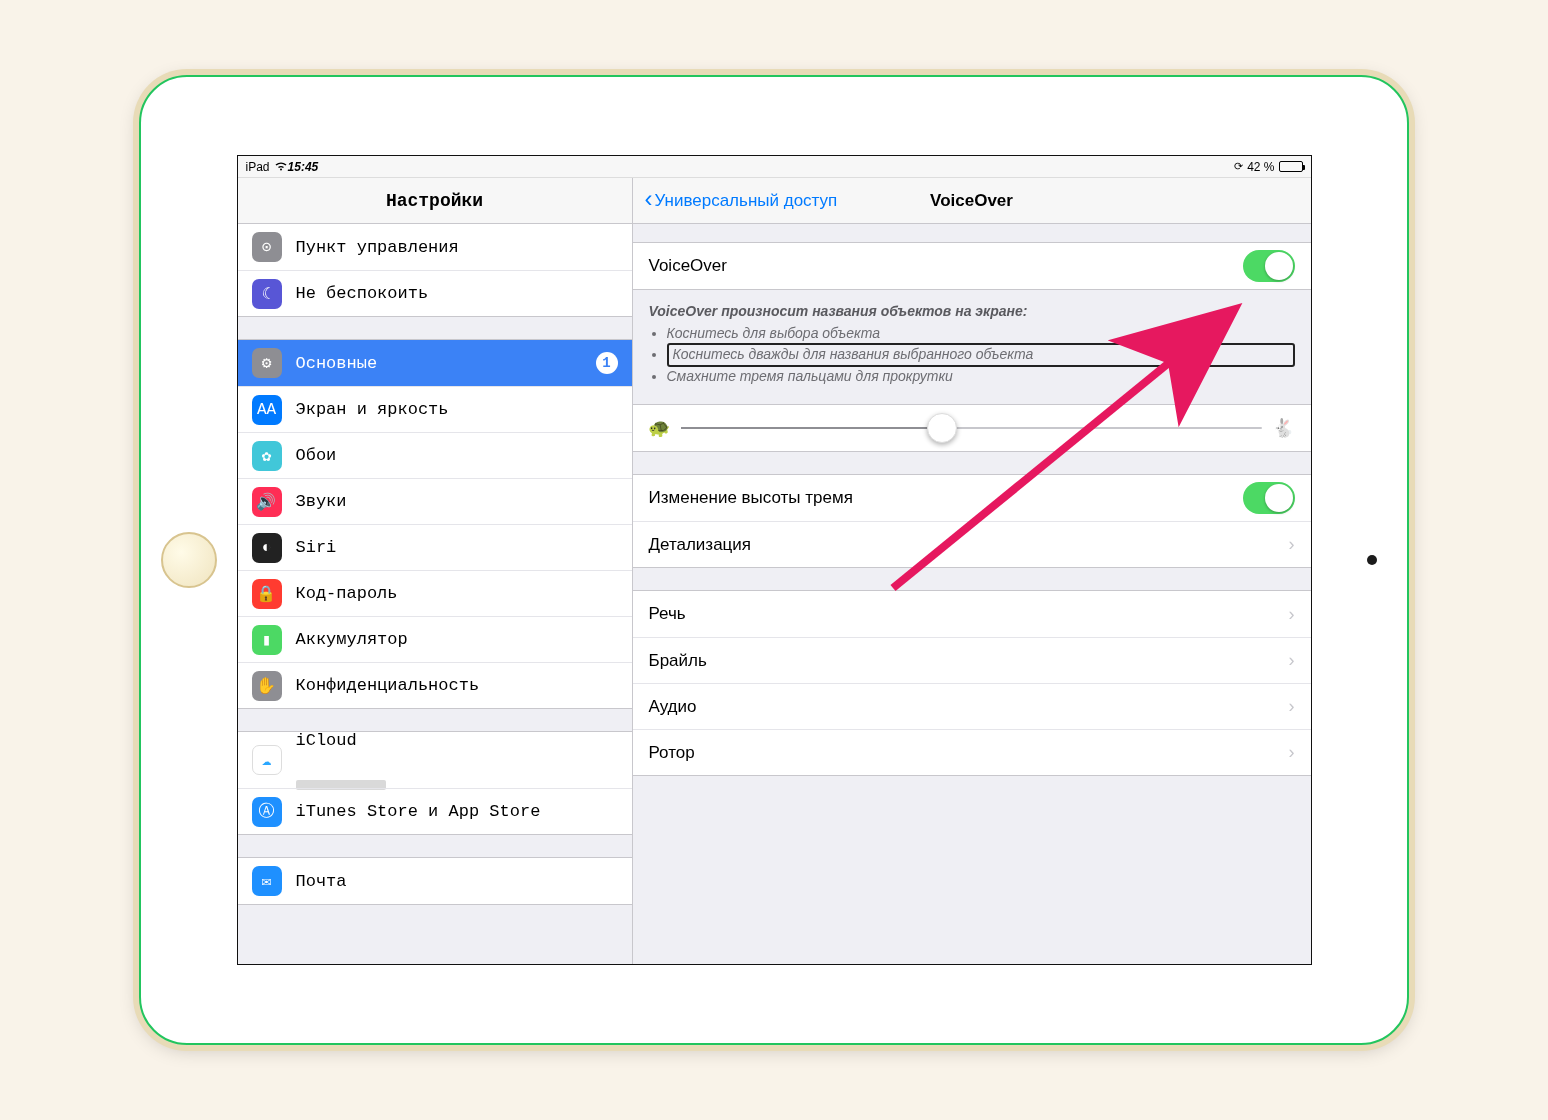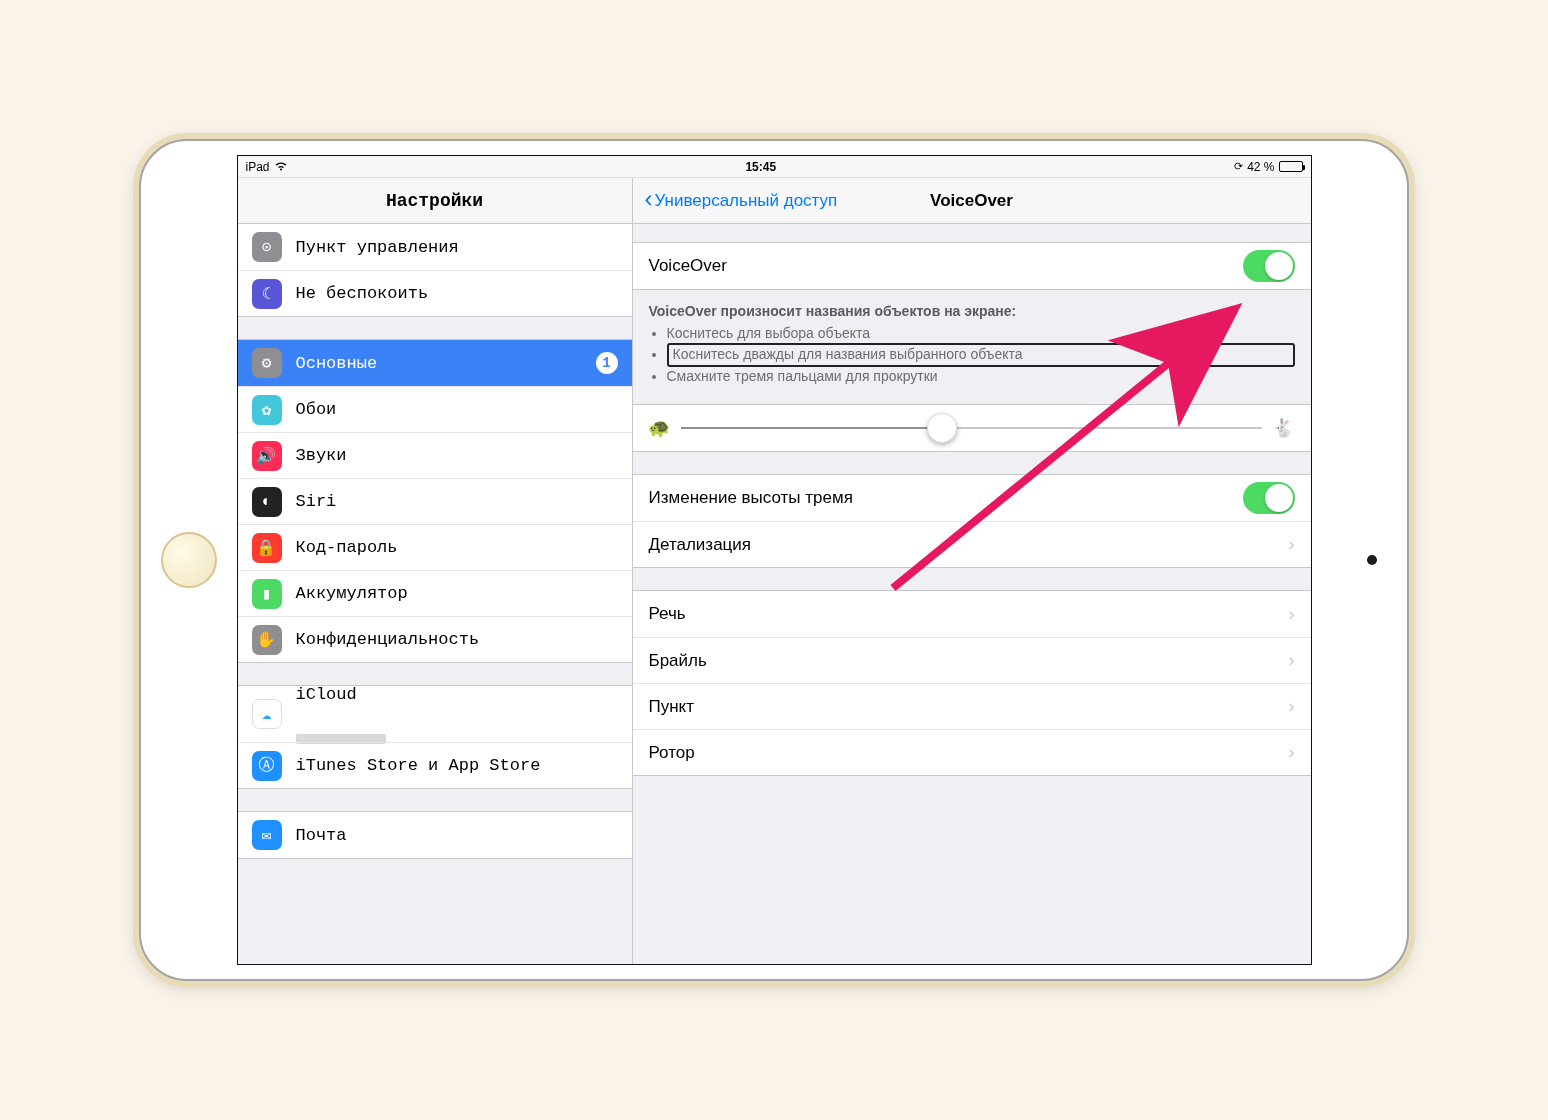--- a/index.html
+++ b/index.html
@@ -5,23 +5,23 @@
   * { margin:0; padding:0; box-sizing:border-box; -webkit-font-smoothing:antialiased; }
   body {
     font-family: -apple-system, "Helvetica Neue", Helvetica, Arial, sans-serif;
     background:#f9f3e9;
     display:flex; align-items:center; justify-content:center;
     width:1548px; height:1120px;
     position:relative;
   }
   
   .ipad-frame {
-    width:1270px; height:842px;
+    width:1270px; height:970px;
     background:#fff;
-    border:2px solid #a3a3a3;
+    border:2px solid #22c55e;
     border-radius:48px;
     box-shadow:0 0 0 6px #e8dbb7, 0 4px 20px rgba(0,0,0,.2);
     position:relative;
     display:flex; align-items:center; justify-content:center;
   }
   .home-button {
     position:absolute; left:20px; top:50%; transform:translateY(-50%);
     width:56px; height:56px; border-radius:50%;
     border:2px solid #d8c48f;
     background:radial-gradient(circle at 35% 35%, #fffbe8, #f0e4bf);
@@ -40,21 +40,21 @@
   }
   
   .statusbar {
     height:22px; font-size:12px; color:#000;
     display:flex; align-items:center;
     padding:0 8px;
     background:#f7f7f7;
     border-bottom:1px solid #ddd;
   }
   .statusbar .sb-left{display:flex;align-items:center;gap:4px;}
-  .statusbar .sb-center{flex:1;text-align:center;font-weight:600;}
+  .statusbar .sb-center{flex:1;text-align:left;font-weight:600;font-style:italic;}
   .statusbar .sb-right{display:flex;align-items:center;gap:4px;}
   .wifi-icon{font-size:11px;}
   .lock-rot{font-size:11px;}
   .battery{
     width:24px;height:11px;border:1px solid #000;border-radius:2px;position:relative;
   }
   .battery::after{content:"";position:absolute;right:-3px;top:3px;width:2px;height:5px;background:#000;border-radius:0 1px 1px 0;}
   .battery-fill{height:100%;background:#000;width:42%;}
 
   
@@ -121,21 +121,21 @@
   
   .toggle{
     width:52px;height:32px;border-radius:16px;background:#4cd964;position:relative;flex-shrink:0;
   }
   .toggle .knob{
     width:28px;height:28px;border-radius:50%;background:#fff;position:absolute;top:2px;right:2px;
     box-shadow:0 1px 3px rgba(0,0,0,.3);
   }
 
   
-  .footer-text{padding:6px 16px 18px;font-size:14px;color:#6d6d72;line-height:1.4;}
+  .footer-text{padding:6px 16px 18px;font-size:14px;color:#6d6d72;line-height:1.4;font-style:italic;}
   .footer-text .ft-title{font-weight:600;color:#5a5a5f;margin-bottom:2px;}
   .footer-text ul{list-style:disc;padding-left:18px;}
   .footer-text li.boxed{border:2px solid #222;border-radius:3px;padding:0 4px;display:list-item;}
 
   
   .slider-row{padding:12px 16px;display:flex;align-items:center;gap:10px;}
   .slider-track{flex:1;height:2px;background:#c7c7cc;position:relative;border-radius:2px;}
   .slider-fill{position:absolute;left:0;top:0;height:100%;background:#8e8e93;}
   .slider-thumb{
     width:30px;height:30px;border-radius:50%;background:#fff;
@@ -188,20 +188,24 @@
                 <span class="textwrap"><span class="label">Не беспокоить</span></span>
               </div>
             </div>
           <div class="group" id="g2">
               <div class="row selected">
                 <span class="icon" style="background: rgb(142, 142, 147);">⚙</span>
                 <span class="textwrap"><span class="label">Основные</span></span>
                 <span class="badge">1</span>
               </div>
               <div class="row">
+                <span class="icon" style="background: rgb(0, 122, 255);">AA</span>
+                <span class="textwrap"><span class="label">Экран и яркость</span></span>
+              </div>
+              <div class="row">
                 <span class="icon" style="background: rgb(65, 199, 217);">✿</span>
                 <span class="textwrap"><span class="label">Обои</span></span>
               </div>
               <div class="row">
                 <span class="icon" style="background: rgb(255, 45, 85);">🔊</span>
                 <span class="textwrap"><span class="label">Звуки</span></span>
               </div>
               <div class="row">
                 <span class="icon" style="background: rgb(34, 34, 34);">◐</span>
                 <span class="textwrap"><span class="label">Siri</span></span>
@@ -301,21 +305,21 @@
           <div class="dgroup" id="gmore">
               <div class="drow">
                 <span>Речь</span>
                 <span class="chevron">›</span>
               </div>
               <div class="drow">
                 <span>Брайль</span>
                 <span class="chevron">›</span>
               </div>
               <div class="drow">
-                <span>Пункт</span>
+                <span>Аудио</span>
                 <span class="chevron">›</span>
               </div>
               <div class="drow">
                 <span>Ротор</span>
                 <span class="chevron">›</span>
               </div>
             </div>
 
         </div>
 

